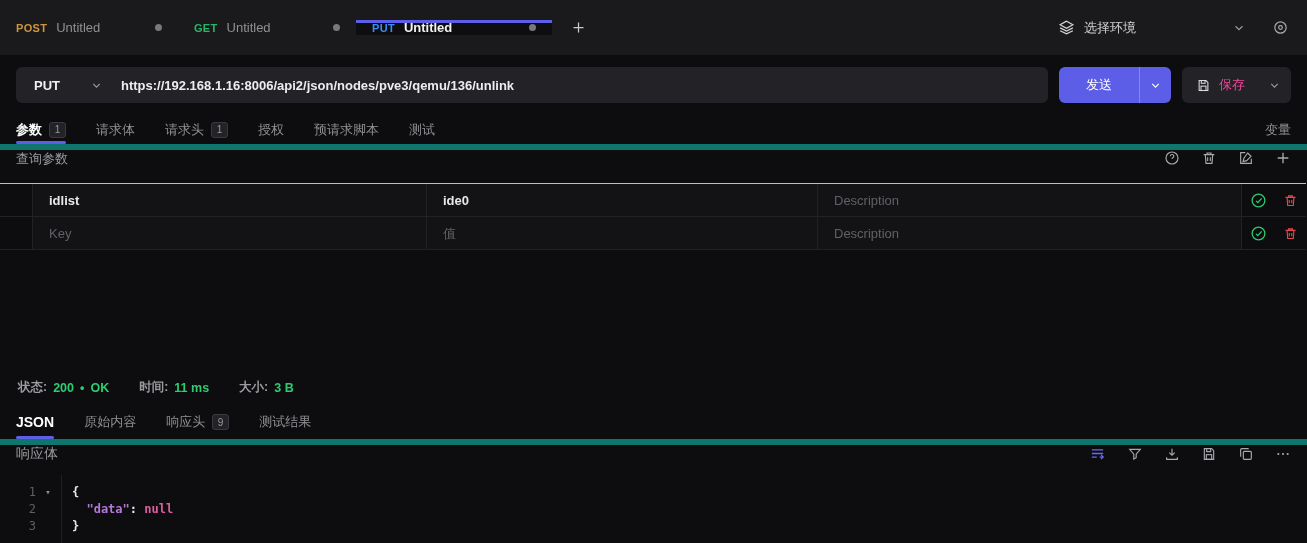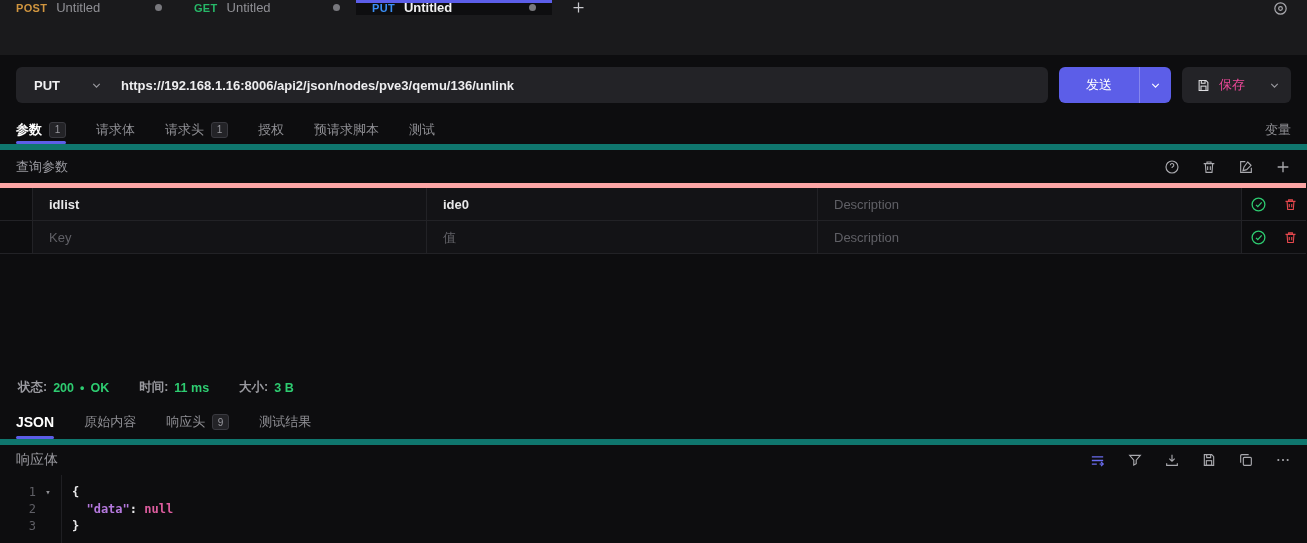--- a/index.html
+++ b/index.html
@@ -6,21 +6,21 @@
   html,body { background:#0d0d0f; }
   .app {
     position:relative; width:1307px; height:543px; overflow:hidden;
     background:#0d0d0f; color:#e8e8ea;
     font-family:"Liberation Sans", sans-serif; font-size:13px;
   }
   svg { display:block; }
 
   
   .tabbar { position:absolute; top:0; left:0; right:0; height:55px;
-    background:#1a1a1c; display:flex; align-items:flex-start; }
+    background:#1a1a1c; display:flex; align-items:center; }
   .rtab { width:178px; display:flex; align-items:center; gap:9px; padding:0 16px;
     position:relative; cursor:pointer; }
   .rtab .method { font-size:11px; font-weight:700; letter-spacing:.3px; }
   .rtab .title { color:#8f8f94; font-size:13px; }
   .rtab .dot { margin-left:auto; width:7px; height:7px; border-radius:50%; background:#78787d; }
   .rtab.active { width:196px; background:#0e0e10; }
   .rtab.active::before { content:""; position:absolute; top:0; left:0; right:0; height:3px; background:#5c5ee8; }
   .rtab.active .title { color:#f2f2f3; font-weight:700; }
   .m-post { color:#d0953f; } .m-get { color:#27b768; } .m-put { color:#3a8ef6; }
   .newtab { width:52px; display:flex; align-items:center; justify-content:center;
@@ -60,28 +60,28 @@
     position:relative; cursor:pointer; }
   .tab-item.active { color:#fff; font-weight:700; }
   .tab-item.active::after { content:""; position:absolute; left:0; right:0; bottom:0;
     height:3px; background:#5c5ee8; border-radius:2px; }
   .badge { min-width:17px; height:16px; padding:0 4px; border:1px solid #39393f; background:#232327;
     border-radius:3px; font-size:10px; color:#9a9aa0; display:flex; align-items:center;
     justify-content:center; font-weight:400; }
   .tabs-right { margin-left:auto; display:flex; align-items:center; color:#8f8f94; cursor:pointer; }
 
   
-  .section-head { position:absolute; left:0; right:0; display:flex; align-items:center;
+  .section-head { position:absolute; left:0; right:0; display:flex; align-items:flex-start;
     padding:0 16px; color:#9a9aa0; font-size:13px; }
   .params-head { top:150px; height:33px; }
   .head-icons { margin-left:auto; display:flex; align-items:center; gap:21px; color:#a9a9ae; }
   .head-icons .hicon { cursor:pointer; display:flex; }
 
   
-  .ptable { position:absolute; top:183px; left:0; right:1px; border-top:5px solid #fca5a5; }
+  .ptable { position:absolute; top:183px; left:0; right:1px; border-top:1px solid #fca5a5; }
   .prow { display:flex; height:33px; border-bottom:1px solid #222226; }
   .pcell { background:#131316; display:flex; align-items:center; }
   .cell-handle { width:33px; background:transparent; border-right:1px solid #222226; }
   .cell-key   { width:394px; border-right:1px solid #222226; }
   .cell-value { width:391px; border-right:1px solid #222226; }
   .cell-desc  { flex:1; border-right:1px solid #222226; }
   .cell-actions { width:64px; background:transparent; display:flex; align-items:center;
     justify-content:center; gap:16px; }
   .pcell input { width:100%; background:transparent; border:none; outline:none;
     font-family:"Liberation Sans", sans-serif; font-size:13px; font-weight:700;
@@ -141,20 +141,35 @@
       <span class="dot"></span>
     </div>
     <div class="newtab">
       <span>
         <svg width="15" height="15" viewBox="0 0 24 24" fill="none" stroke="currentColor" stroke-width="2">
             <path d="M12 4v16M4 12h16"></path>
           </svg>
       </span>
     </div>
     <div class="tabbar-right">
+      <div class="env-select">
+        <span>
+          <svg width="17" height="17" viewBox="0 0 24 24" fill="none" stroke="currentColor" stroke-width="1.7">
+              <path d="M12 3 3 8l9 5 9-5-9-5z"></path>
+              <path d="M3 12.5 12 17l9-4.5"></path>
+              <path d="M3 16.5 12 21l9-4.5"></path>
+            </svg>
+        </span>
+        <span>选择环境</span>
+        <span class="chev">
+          <svg width="14" height="14" viewBox="0 0 24 24" fill="none" stroke="currentColor" stroke-width="2">
+              <path d="m6 9 6 6 6-6"></path>
+            </svg>
+        </span>
+      </div>
       <span class="icon-gray">
         <svg width="17" height="17" viewBox="0 0 24 24" fill="none" stroke="currentColor" stroke-width="1.7">
             <circle cx="12" cy="12" r="8"></circle>
             <circle cx="12" cy="12" r="2.6"></circle>
           </svg>
       </span>
     </div>
   </header>
 
   <div class="urlrow">

